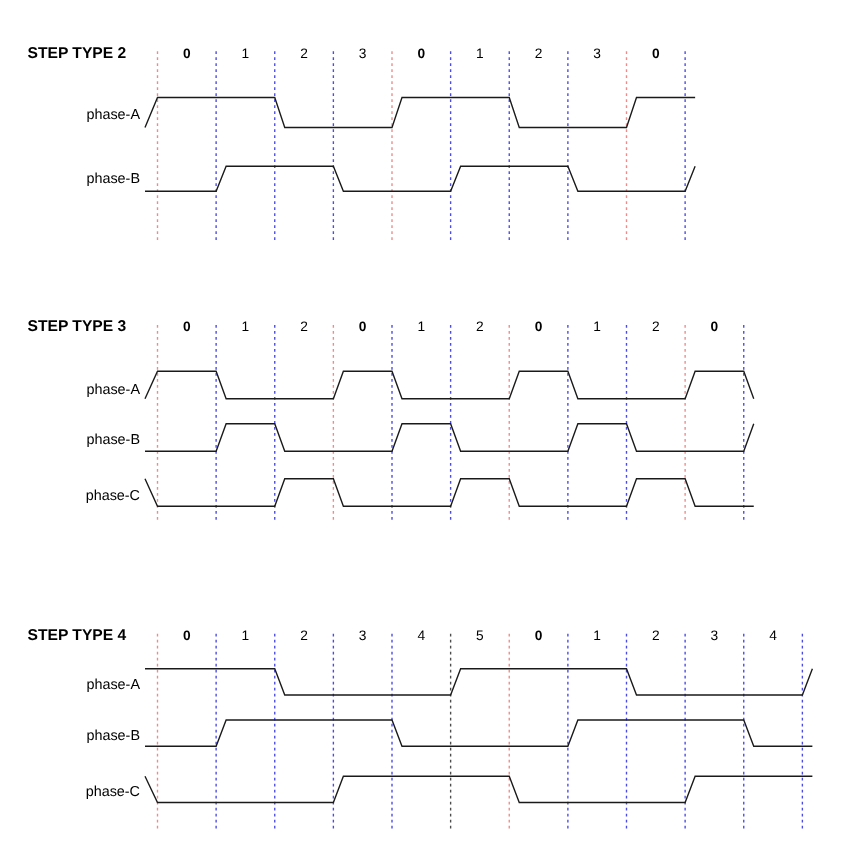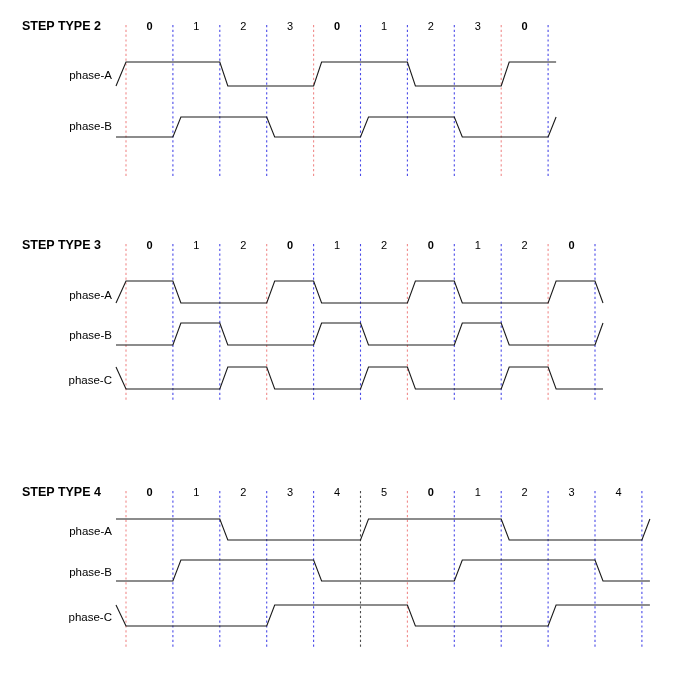--- a/index.html
+++ b/index.html
@@ -11,21 +11,21 @@
     width: 674px;
     height: 675px;
     font-family: "Liberation Sans", sans-serif;
     color: #000000;
     overflow: hidden;
     position: relative;
   }
   .diagram {
     position: absolute;
     left: 0;
-    top: 0;
+    top: 16px;
     width: 674px;
     height: 562px;
   }
   svg.wave-svg {
     display: block;
     width: 674px;
     height: 675px;
   }
   .block-title {
     font-family: "Liberation Sans", sans-serif;

